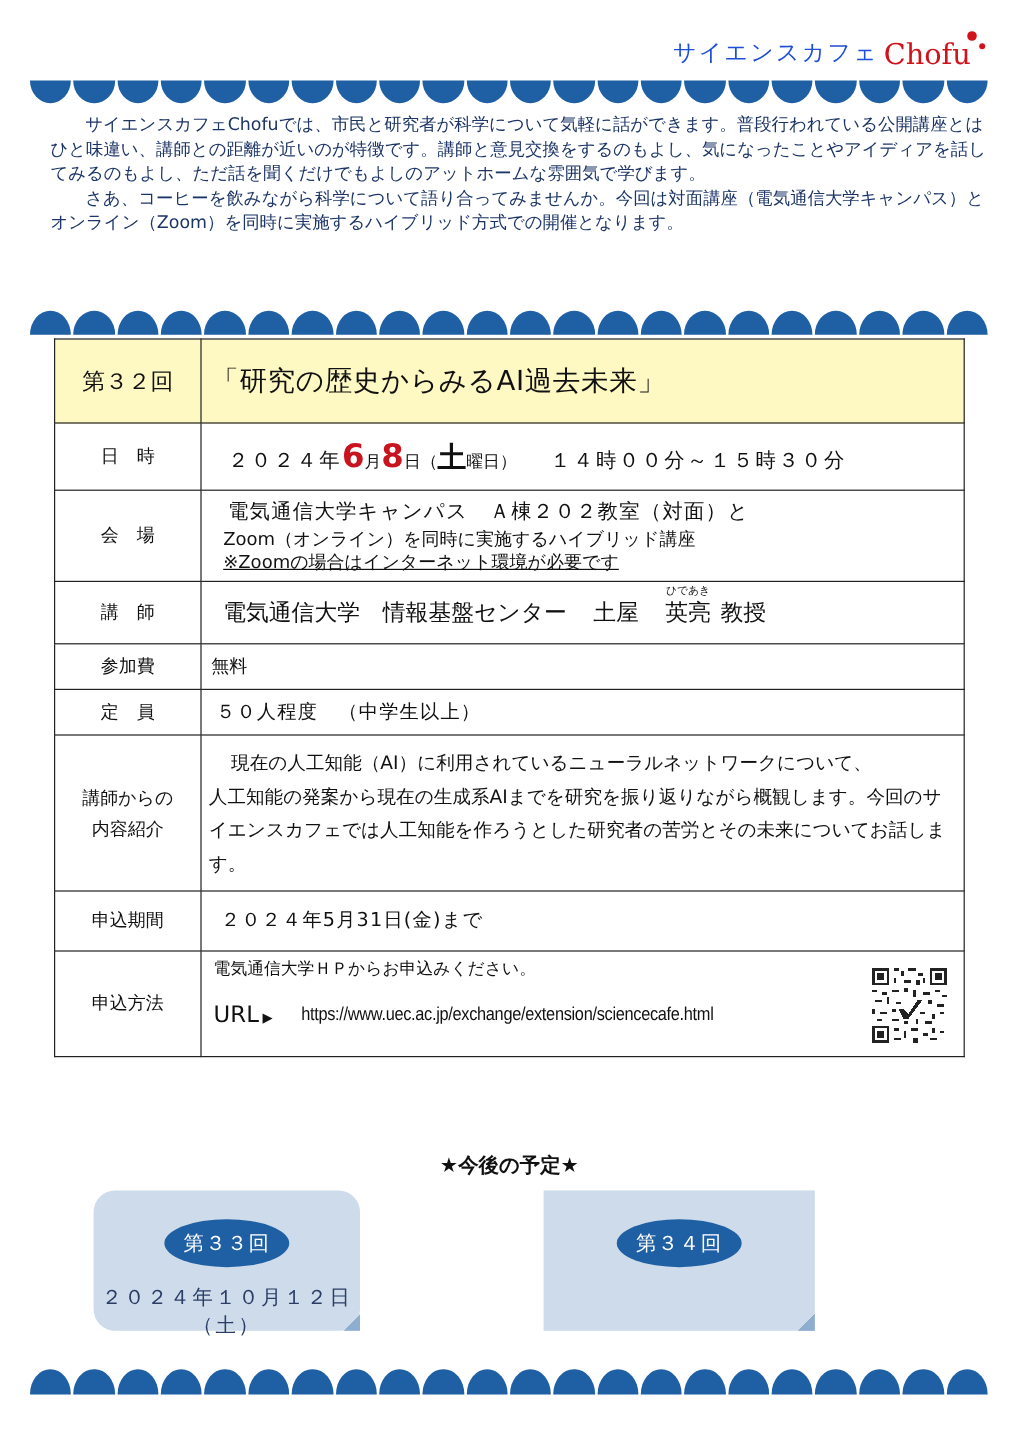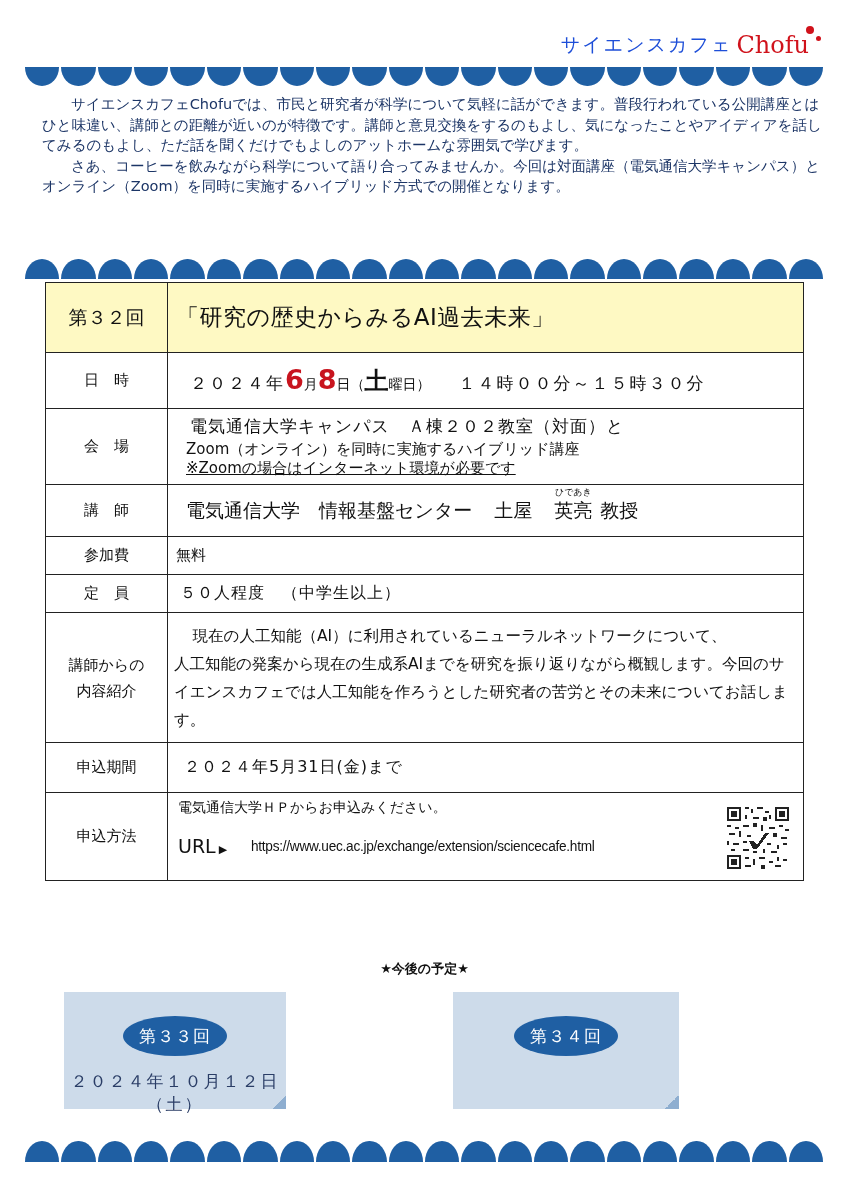--- a/index.html
+++ b/index.html
@@ -59,23 +59,23 @@
   .intro-text .first { text-indent: 1.2em; }
 
   .method-line1 { font-size: 14px; margin-top: -18px; padding-left: 4px; }
   .method-line2 { font-size: 15px; margin-top: 18px; display: flex; align-items: center; padding-left: 4px; }
   .method-line2 .url-lbl { font-size: 19px; margin-right: 24px; }
   .method-line2 .url-lbl .tri { font-size: 11px; margin-left: 3px; }
   .method-line2 .url { font-family: "Liberation Sans", sans-serif; font-size: 15.5px; letter-spacing: -0.3px; transform: scaleX(0.88); transform-origin: left; display: inline-block; }
   .method-cell { position: relative; }
   .qr { position: absolute; right: 12px; top: 12px; width: 66px; height: 66px; background: #fff; }
 
-  .sched-title { position: absolute; top: 960px; left: 0; width: 849px; text-align: center; font-size: 13px; font-weight: bold; }
+  .sched-title { position: absolute; top: 960px; left: 0; width: 849px; text-align: center; font-size: 17px; font-weight: bold; }
   .card { position: absolute; top: 992px; width: 221px; height: 117px; background: #cddbea; }
-  .card.c1 { left: 64px; width: 222px; }
+  .card.c1 { left: 78px; width: 222px; border-radius: 18px; }
   .card.c2 { left: 453px; width: 226px; }
   .card .corner2 { position: absolute; right: 0; bottom: 0; width: 14px; height: 14px; background: linear-gradient(135deg, #cddbea 50%, #8eaed0 50%); }
   .card .pill { position: absolute; left: 50%; top: 24px; transform: translateX(-50%); width: 104px; height: 40px; border-radius: 50%; background: #1f5fa3; color: #fff; font-size: 17px; display: flex; align-items: center; justify-content: center; letter-spacing: 1px; }
   .card .date { position: absolute; top: 78px; left: 0; width: 100%; text-align: center; font-size: 17px; color: #2a3d66; letter-spacing: 2px; }
 </style>
 </head>
 <body>
 
 <div class="logo">
   <span class="kana">サイエンスカフェ</span>

